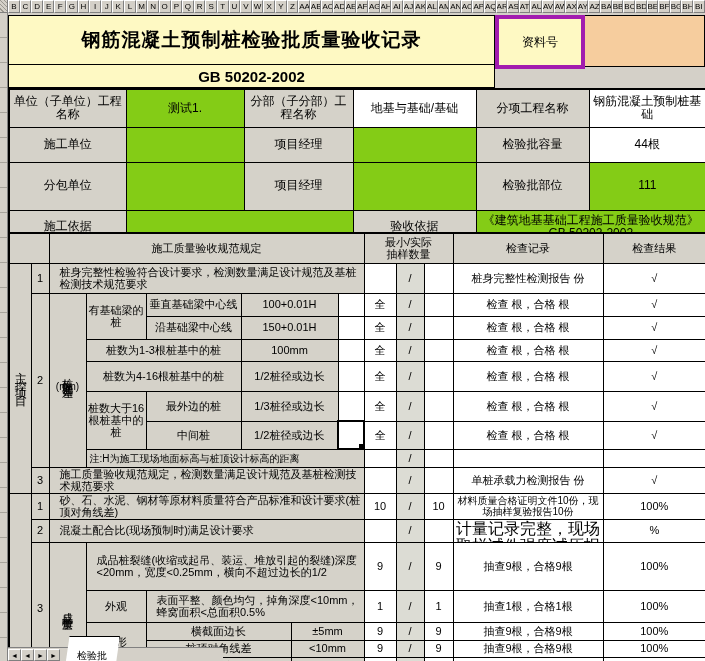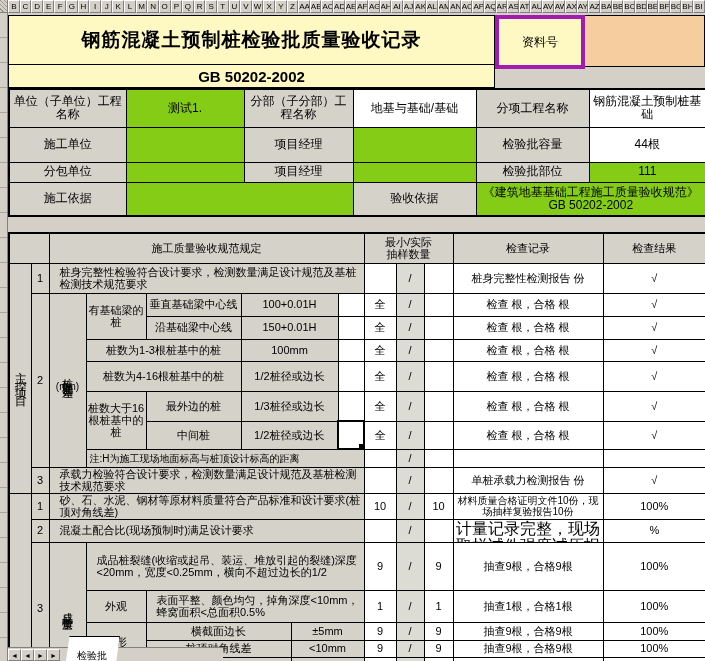--- a/index.html
+++ b/index.html
@@ -156,21 +156,21 @@
         <td class="w">钢筋混凝土预制桩基础</td>
       </tr>
       <tr style="height:35px">
         <td>施工单位</td>
         <td class="or"></td>
         <td>项目经理</td>
         <td class="or"></td>
         <td>检验批容量</td>
         <td class="w">44根</td>
       </tr>
-      <tr style="height:20px">
+      <tr style="height:48px">
         <td>分包单位</td>
         <td class="or"></td>
         <td>项目经理</td>
         <td class="or"></td>
         <td>检验批部位</td>
         <td class="or">111</td>
       </tr>
       <tr style="height:34px">
         <td>施工依据</td>
         <td class="or" colspan="2"></td>
@@ -288,21 +288,21 @@
       <tr style="height:18px">
         <td colspan="5" class="note">注:H为施工现场地面标高与桩顶设计标高的距离</td>
         <td class="w"></td>
         <td class="sl">/</td>
         <td class="w"></td>
         <td class="w"></td>
         <td class="w"></td>
       </tr>
       <tr style="height:26px">
         <td>3</td>
-        <td colspan="6" class="left">承载力检验符合设计要求，检测数量满足设计规范及基桩检测技术规范要求</td>
+        <td colspan="6" class="left">施工质量验收规范规定，检测数量满足设计规范及基桩检测技术规范要求</td>
         <td class="w"></td>
         <td class="sl">/</td>
         <td class="w"></td>
         <td class="w">单桩承载力检测报告  份</td>
         <td class="w check">√</td>
       </tr>
 
       <tr style="height:26px">
         <td rowspan="7"></td>
         <td>1</td>

